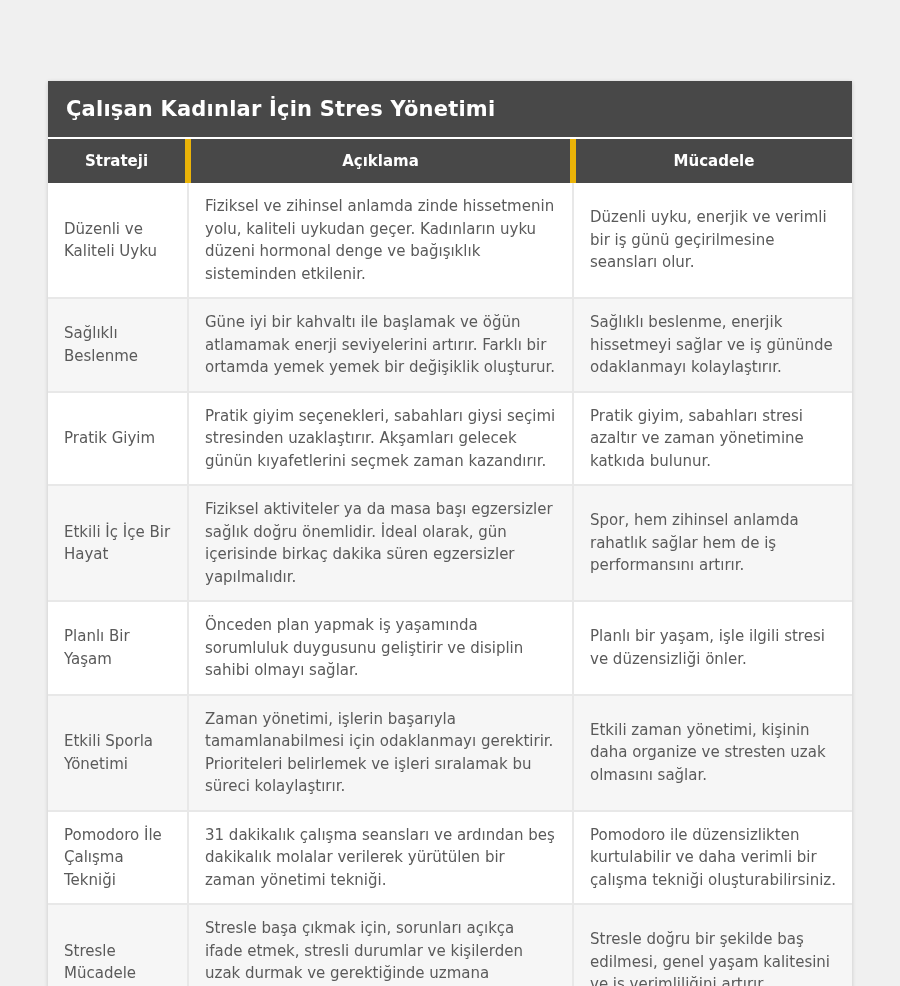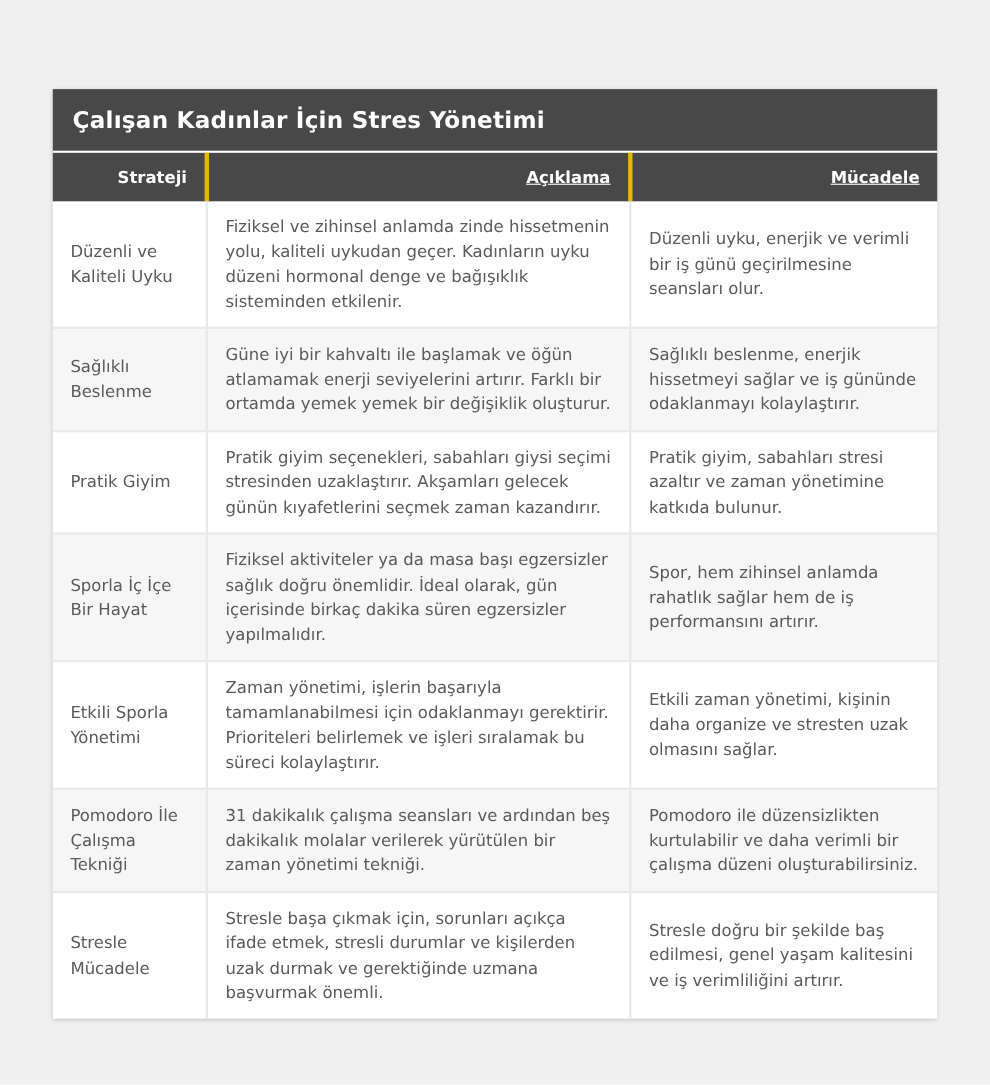--- a/index.html
+++ b/index.html
@@ -47,26 +47,25 @@
     table-layout: fixed;
   }
   col.c-strateji  { width: 140px; }
   col.c-aciklama  { width: 385px; }
   col.c-sonuclari { width: 279px; }
   thead th {
     background: var(--header-bg);
     color: var(--header-text);
     font-size: 15px;
     font-weight: bold;
-    text-align: right;
+    text-align: center;
     padding: 13px 16px;
   }
   thead th + th {
-    border-left: 4px solid #eab308;
-    text-decoration: underline;
+    border-left: 6px solid #eab308;
   }
   tbody td {
     font-size: 15px;
     color: var(--body-text);
     line-height: 1.5;
     padding: 12px 16px;
     vertical-align: middle;
     text-align: left;
   }
   tbody td + td {
@@ -112,36 +111,41 @@
     <td>Sağlıklı beslenme, enerjik hissetmeyi sağlar ve iş gününde odaklanmayı kolaylaştırır.</td>
   </tr>
 
   <tr>
     <td>Pratik Giyim</td>
     <td>Pratik giyim seçenekleri, sabahları giysi seçimi stresinden uzaklaştırır. Akşamları gelecek günün kıyafetlerini seçmek zaman kazandırır.</td>
     <td>Pratik giyim, sabahları stresi azaltır ve zaman yönetimine katkıda bulunur.</td>
   </tr>
 
   <tr>
-    <td>Sporla İç İçe Bir Hayat</td>
+    <td>Etkili İç İçe Bir Hayat</td>
     <td>Fiziksel aktiviteler ya da masa başı egzersizler sağlık doğru önemlidir. İdeal olarak, gün içerisinde birkaç dakika süren egzersizler yapılmalıdır.</td>
     <td>Spor, hem zihinsel anlamda rahatlık sağlar hem de iş performansını artırır.</td>
   </tr>
 
+  <tr>
+    <td>Planlı Bir Yaşam</td>
+    <td>Önceden plan yapmak iş yaşamında sorumluluk duygusunu geliştirir ve disiplin sahibi olmayı sağlar.</td>
+    <td>Planlı bir yaşam, işle ilgili stresi ve düzensizliği önler.</td>
+  </tr>
 
   <tr>
     <td>Etkili Sporla Yönetimi</td>
     <td>Zaman yönetimi, işlerin başarıyla tamamlanabilmesi için odaklanmayı gerektirir. Prioriteleri belirlemek ve işleri sıralamak bu süreci kolaylaştırır.</td>
     <td>Etkili zaman yönetimi, kişinin daha organize ve stresten uzak olmasını sağlar.</td>
   </tr>
 
   <tr>
     <td>Pomodoro İle Çalışma Tekniği</td>
     <td>31 dakikalık çalışma seansları ve ardından beş dakikalık molalar verilerek yürütülen bir zaman yönetimi tekniği.</td>
-    <td>Pomodoro ile düzensizlikten kurtulabilir ve daha verimli bir çalışma düzeni oluşturabilirsiniz.</td>
+    <td>Pomodoro ile düzensizlikten kurtulabilir ve daha verimli bir çalışma tekniği oluşturabilirsiniz.</td>
   </tr>
 
   <tr>
     <td>Stresle Mücadele</td>
     <td>Stresle başa çıkmak için, sorunları açıkça ifade etmek, stresli durumlar ve kişilerden uzak durmak ve gerektiğinde uzmana başvurmak önemli.</td>
     <td>Stresle doğru bir şekilde baş edilmesi, genel yaşam kalitesini ve iş verimliliğini artırır.</td>
   </tr>
 </tbody>
     </table>
   </div>

